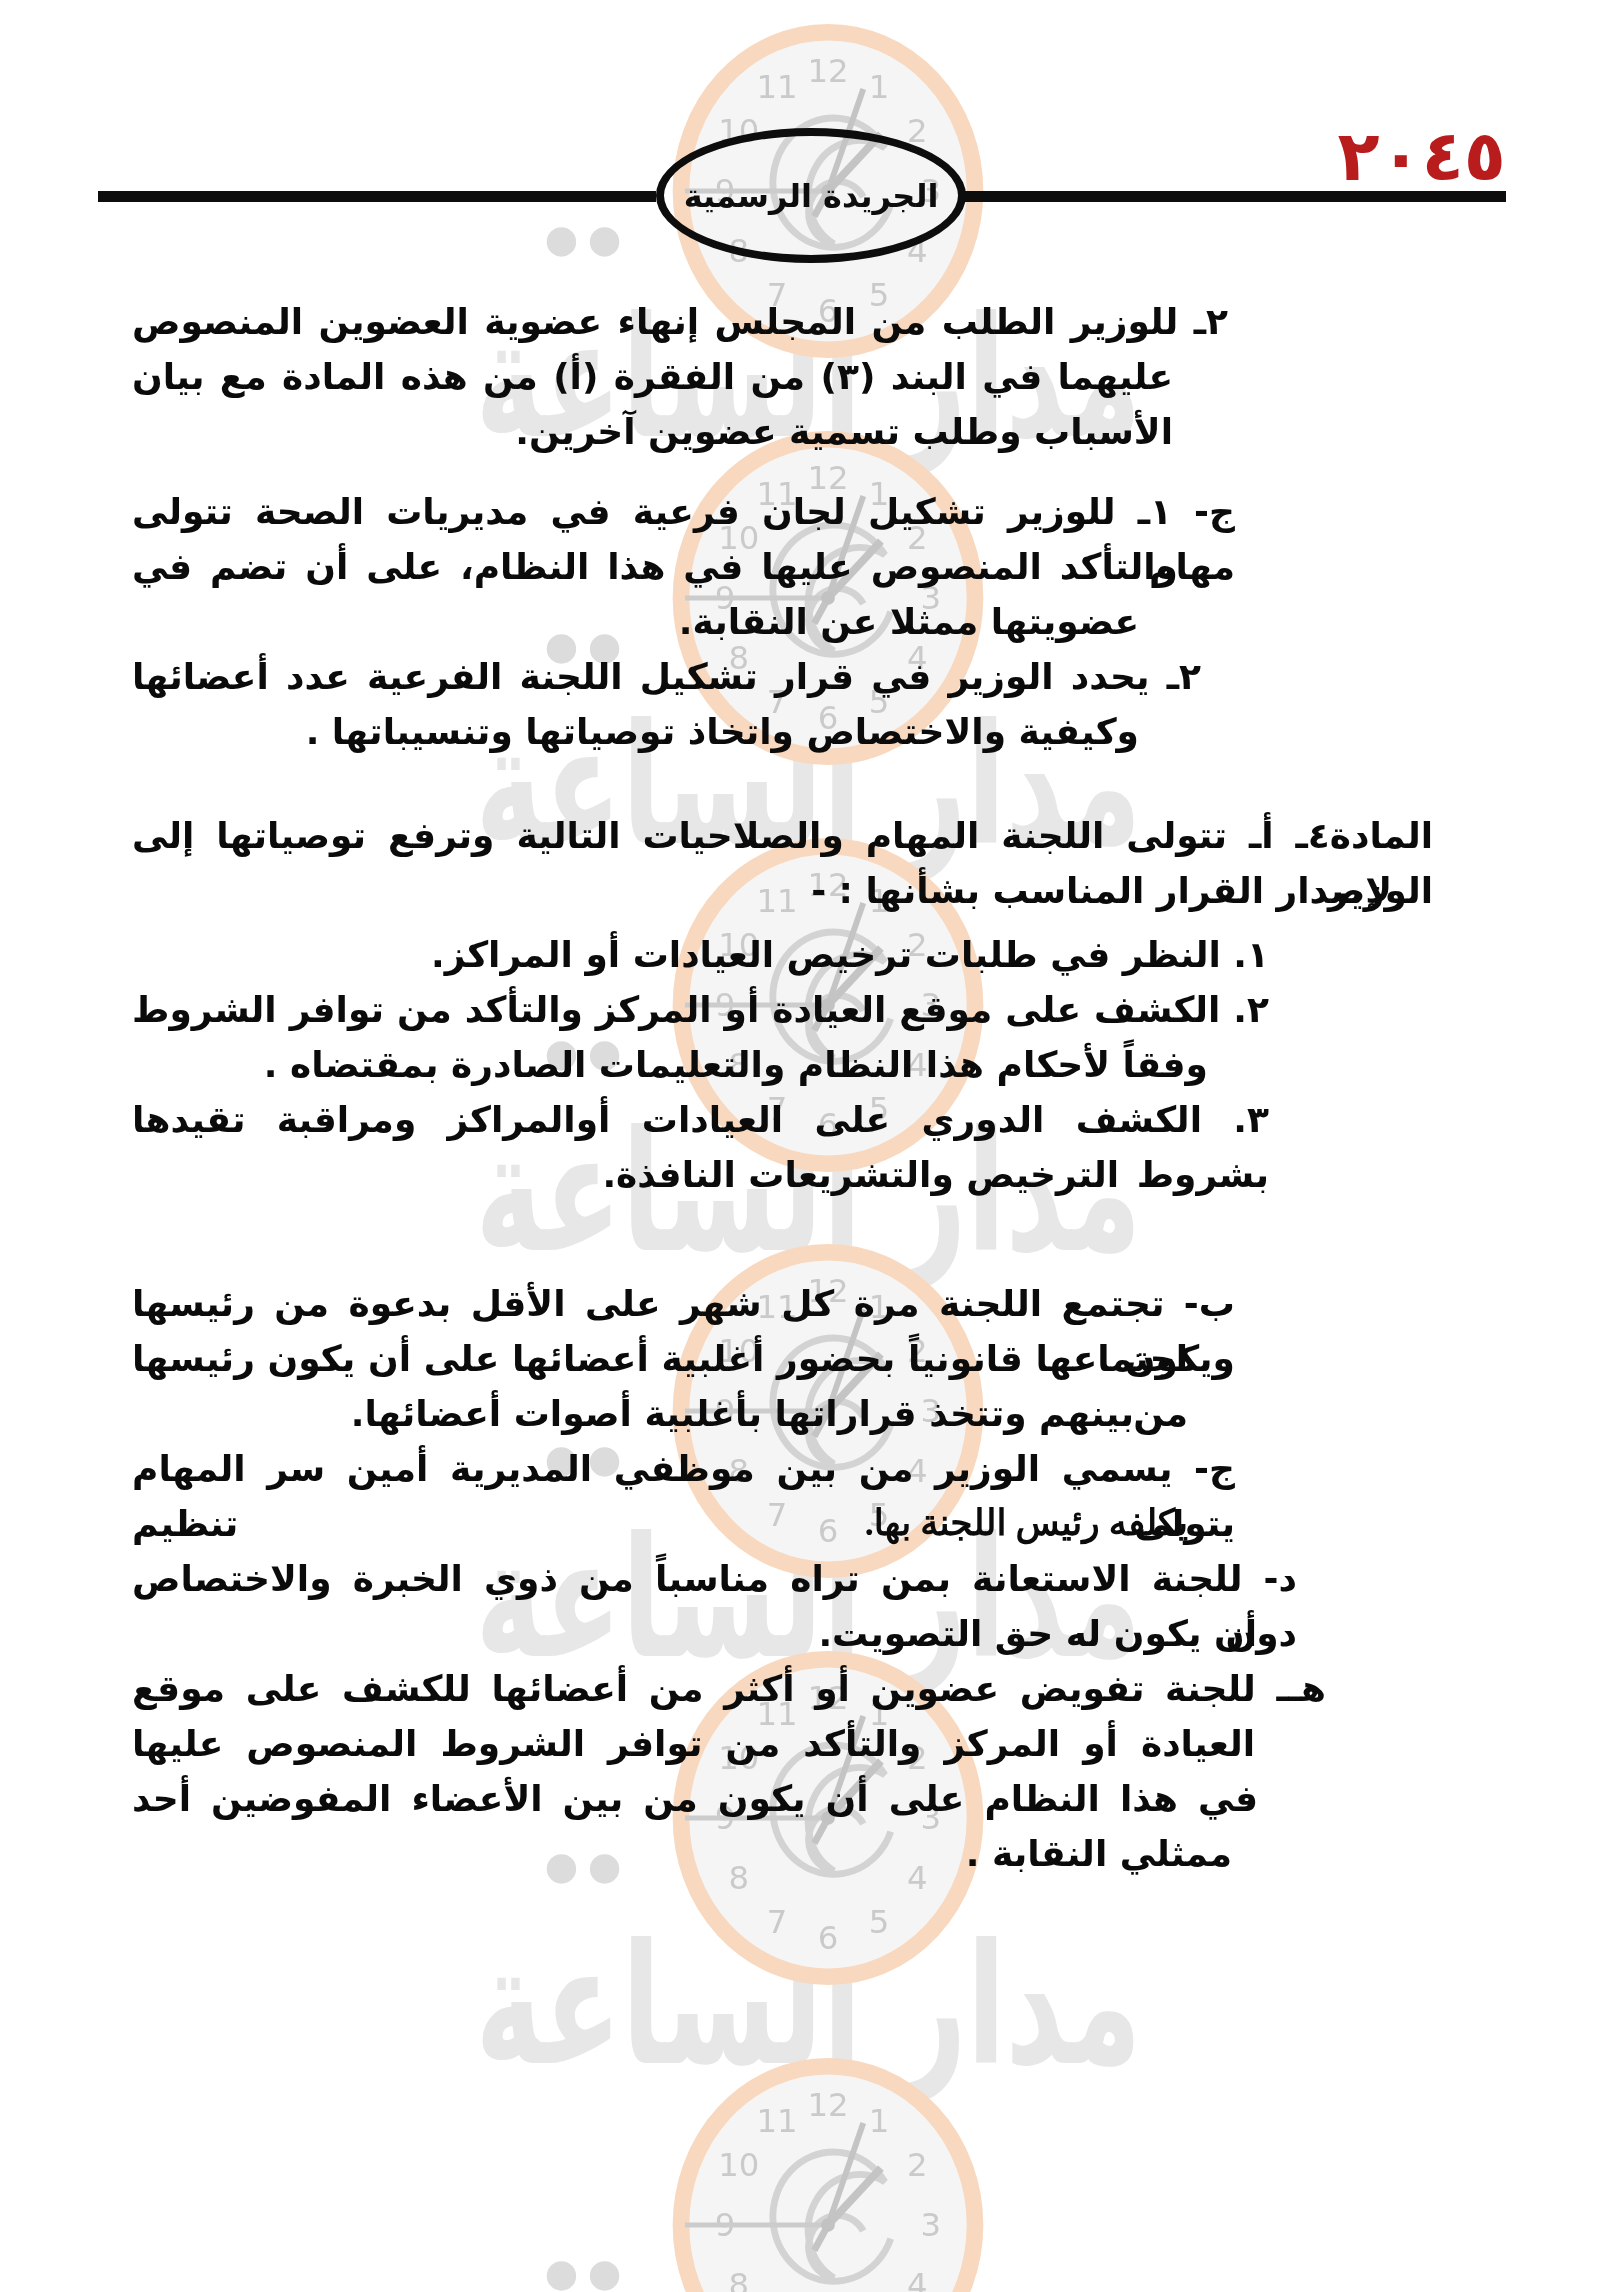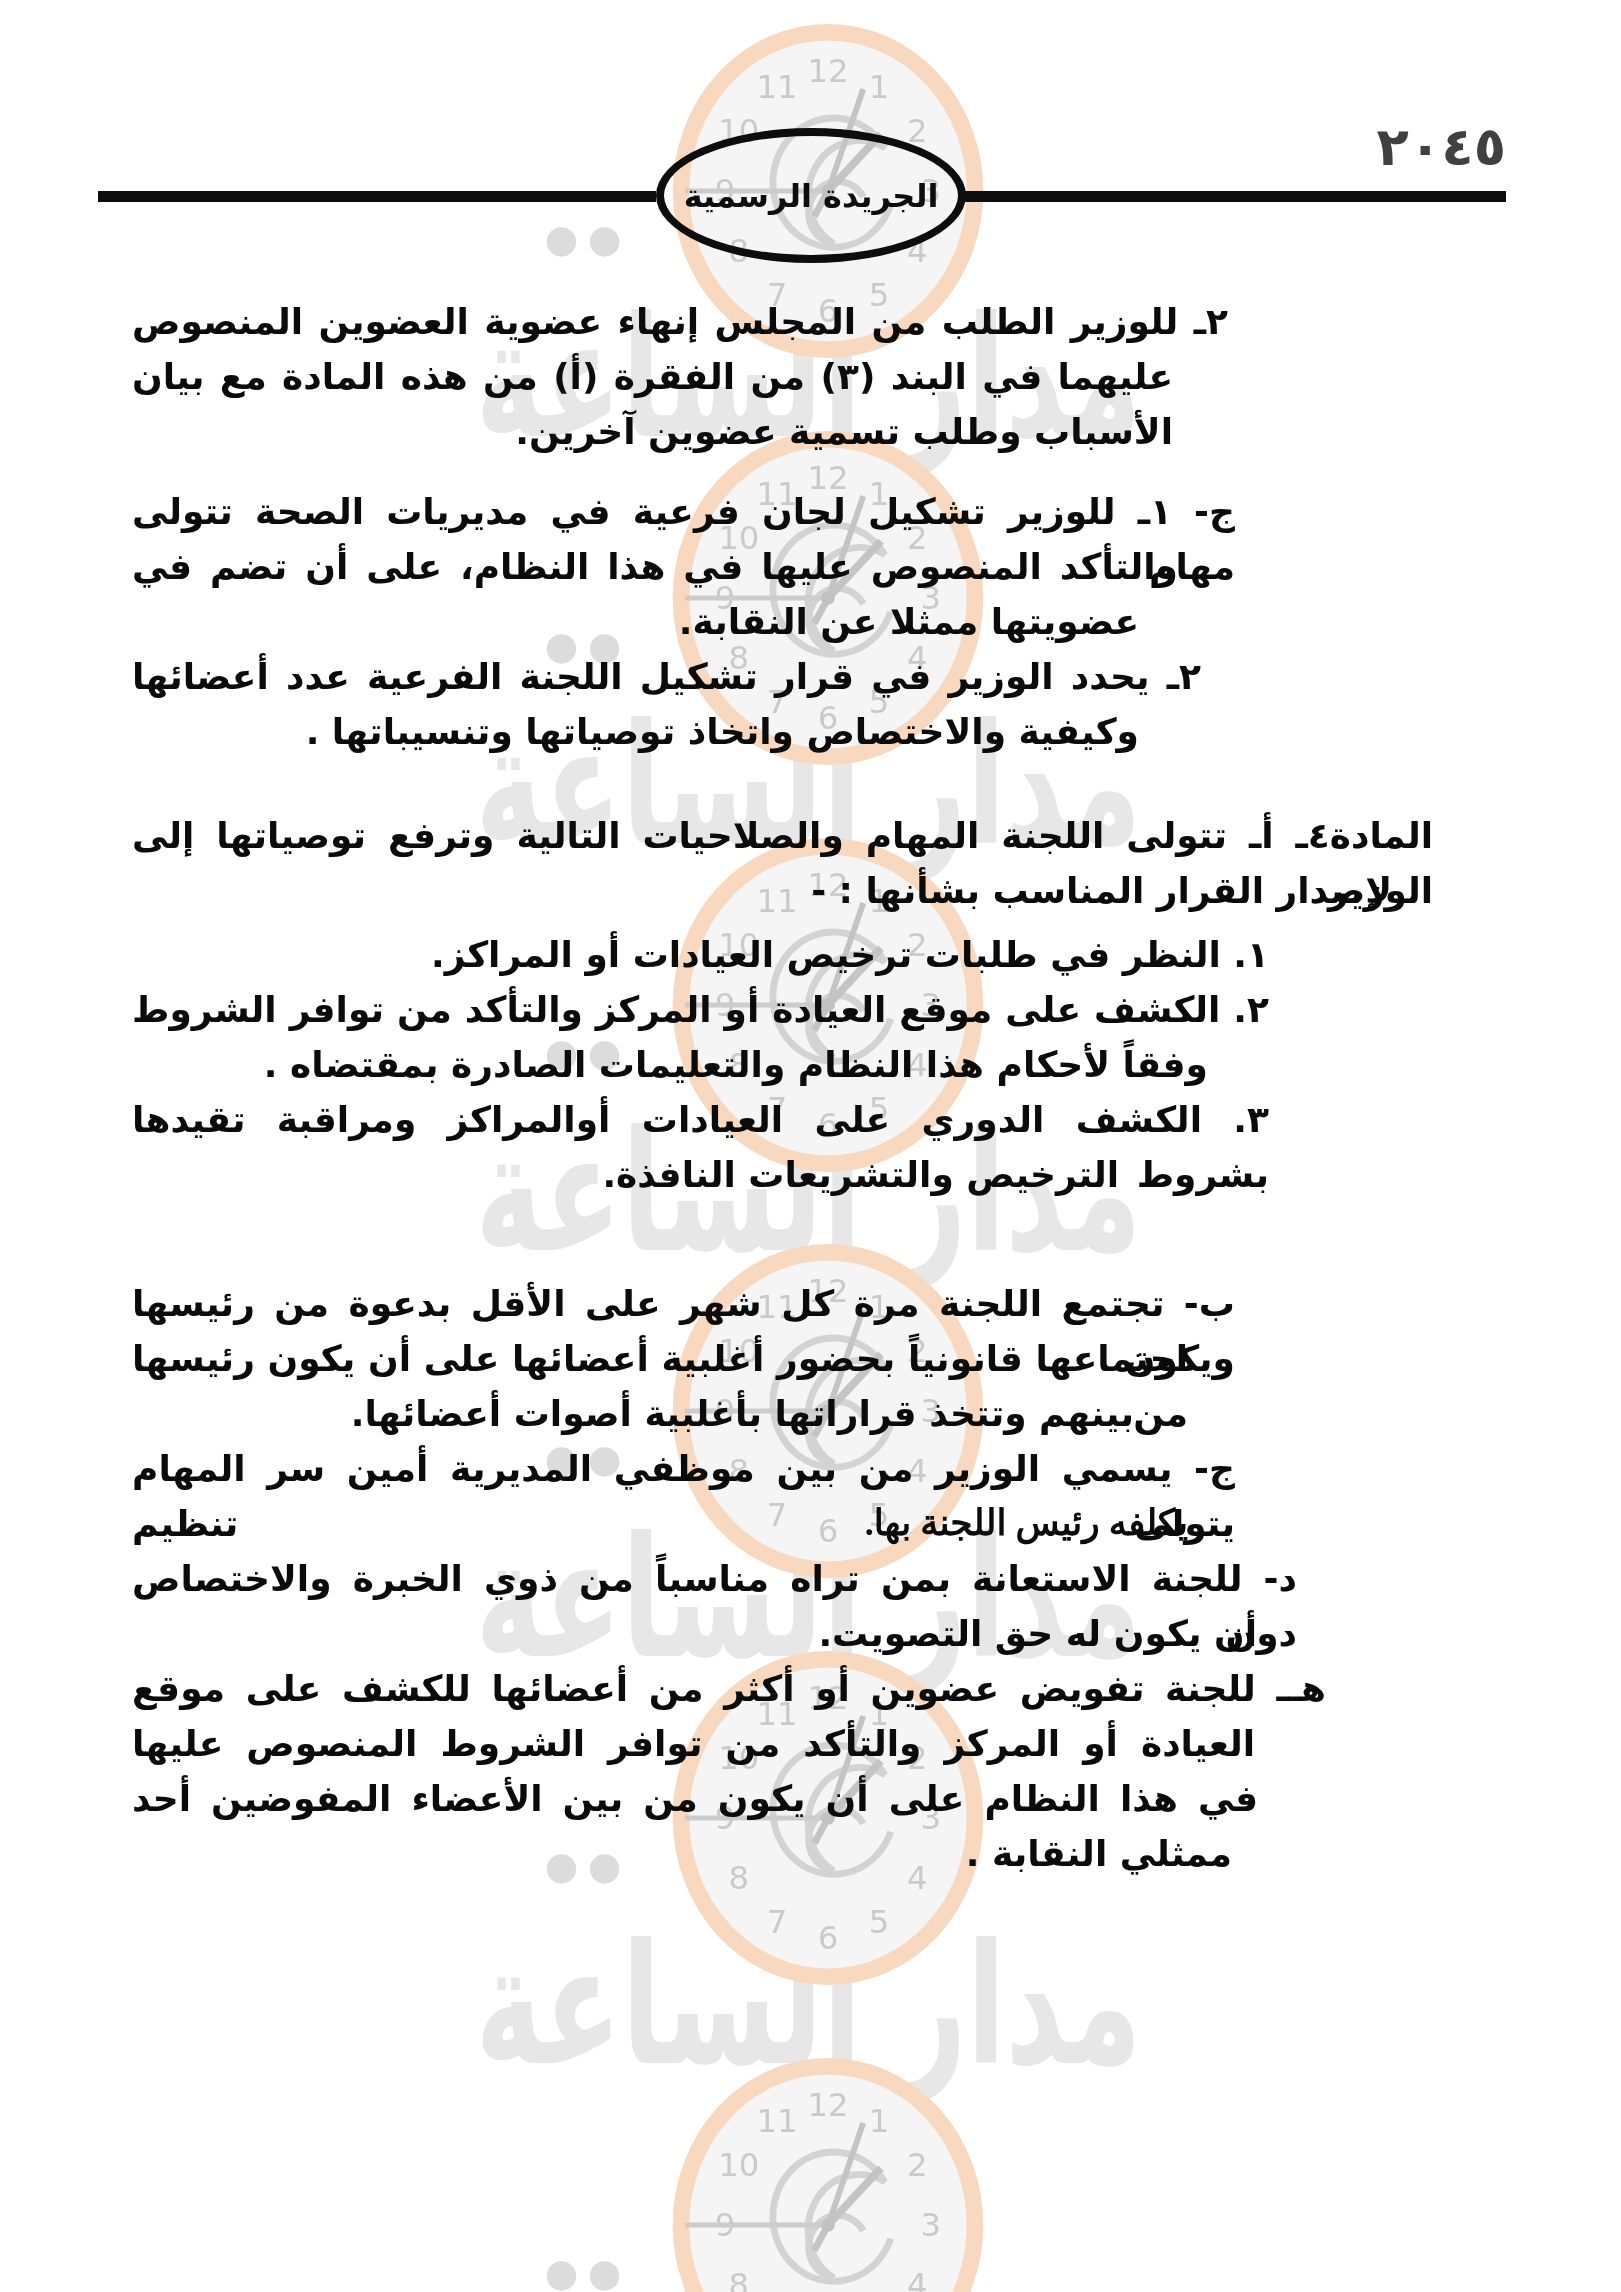--- a/index.html
+++ b/index.html
@@ -13,21 +13,21 @@
   
   .rule{position:absolute;top:191px;height:10.8px;background:#0d0d0d;}
   .rule-l{left:98px;width:558px;}
   .rule-r{left:965px;width:541px;}
   .title-ellipse{
     position:absolute;left:656px;top:128px;width:310px;height:135px;box-sizing:border-box;
     border:8.8px solid #0d0d0d;border-radius:50%;display:flex;align-items:center;justify-content:center;
   }
   .title-ellipse span{font-size:32px;font-weight:bold;color:#0d0d0d;white-space:nowrap;}
   .pagenum{
-    position:absolute;top:116px;right:115px;font-size:53px;font-weight:bold;color:#404040;
+    position:absolute;top:116px;right:115px;font-size:69px;font-weight:bold;color:#b91c1c;
     letter-spacing:2px;
   }
   
   .doc{
     position:absolute;top:294px;left:132px;width:1301px;direction:rtl;
     color:#0b0b0b;font-weight:bold;font-size:36px;
   }
   .doc .line{height:55px;line-height:55px;}
   .doc .jus{text-align:justify;text-align-last:justify;-moz-text-align-last:justify;}
   .doc .ral{text-align:right;}

